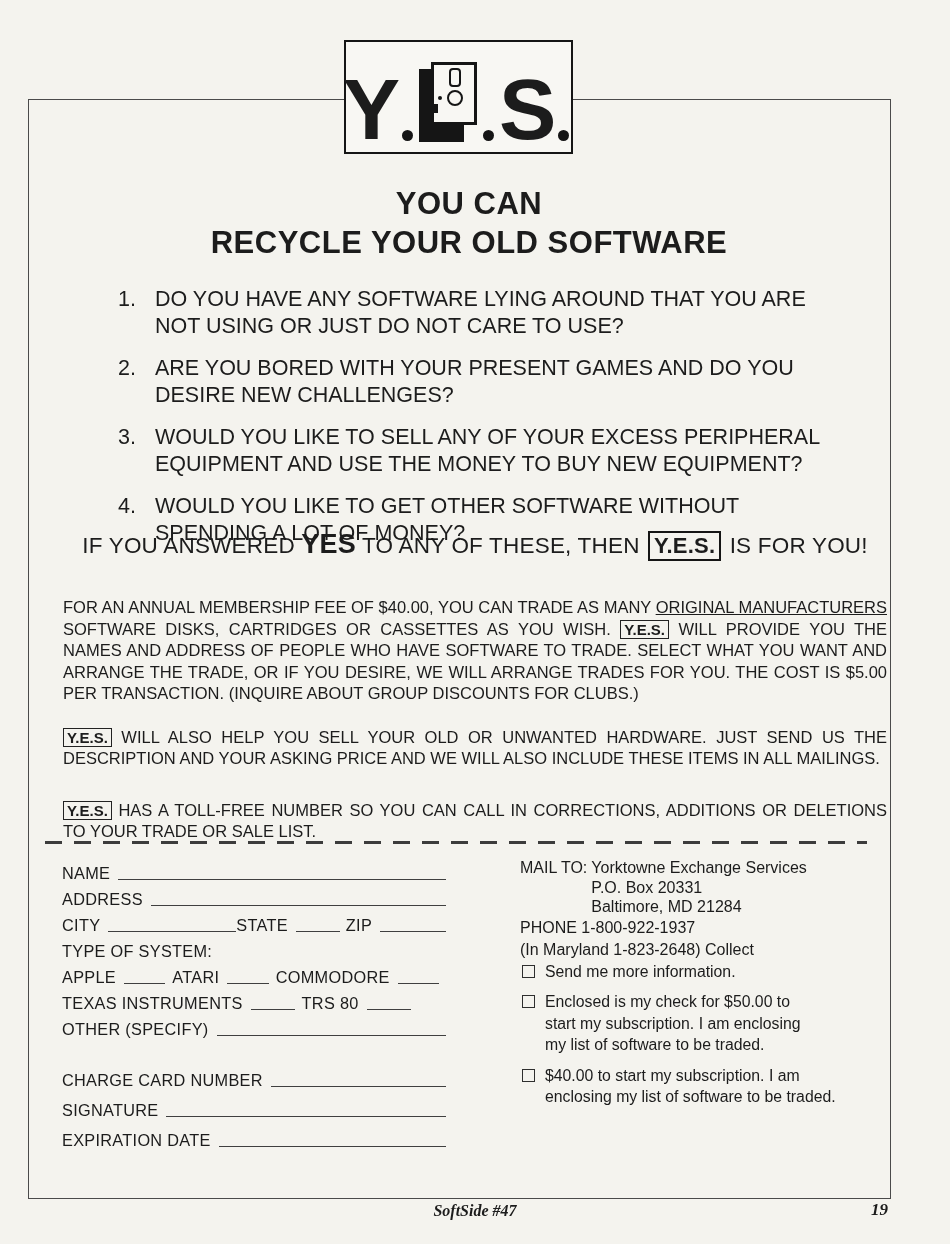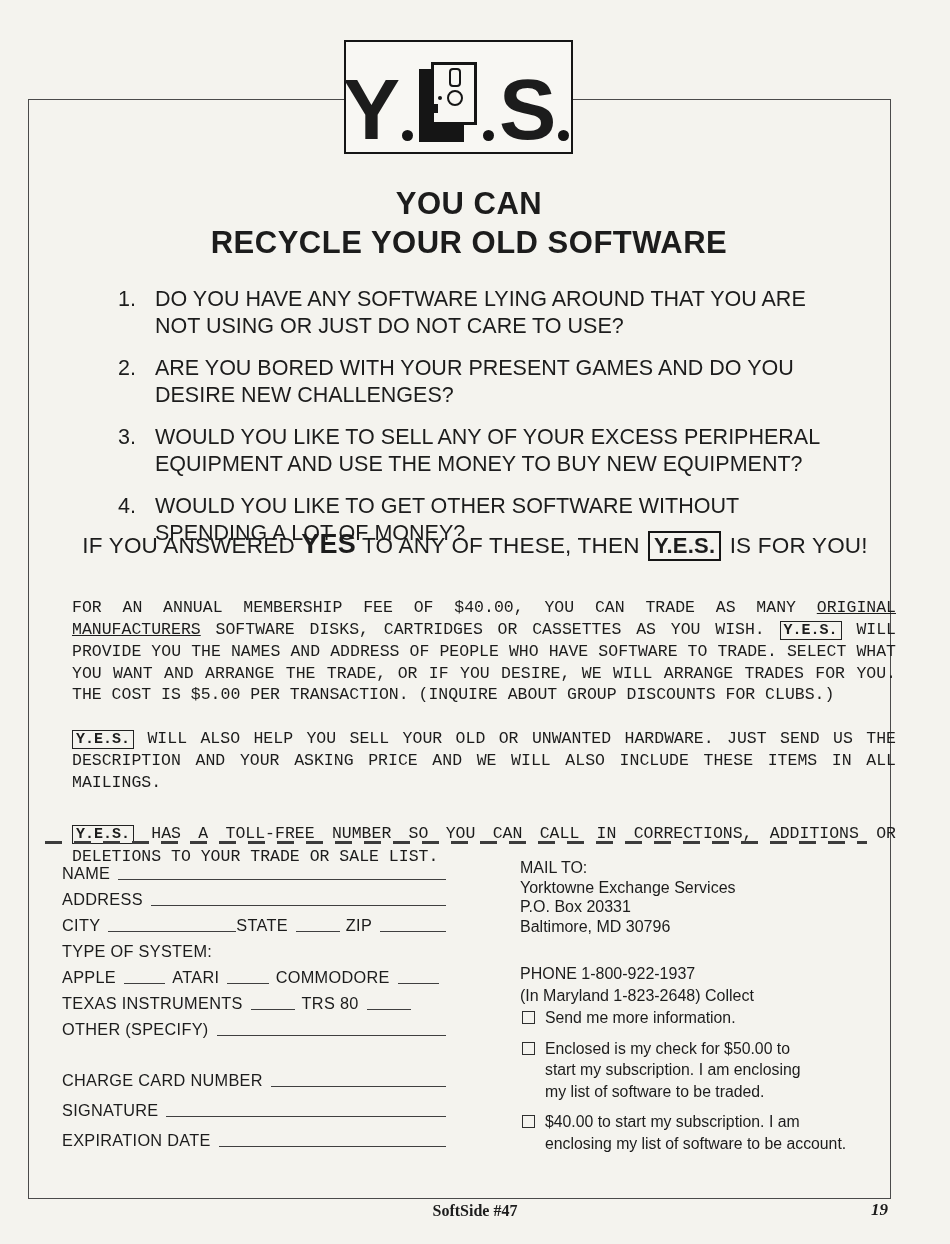--- a/index.html
+++ b/index.html
@@ -36,22 +36,22 @@
   .questions{position:absolute;left:118px;top:286px;width:708px;}
   .q-item{display:flex;font-size:21.5px;line-height:27px;margin-bottom:15px;}
   .q-num{width:37px;flex-shrink:0;}
   .q-text{flex:1;}
   
   .answer-line{position:absolute;left:0;right:0;top:529px;text-align:center;
     font-size:22.5px;letter-spacing:0.2px;}
   .yes-big{font-weight:bold;font-size:27px;}
   .yes-box{font-weight:bold;font-size:22px;border:2px solid #151515;padding:0 4px 1px 4px;margin:0 2px;}
   
-  .paras{position:absolute;left:72px;top:597px;width:824px;
-    font-size:16.5px;line-height:21.5px;text-align:justify;font-family:Liberation Mono, monospace;}
+  .paras{position:absolute;left:63px;top:597px;width:824px;
+    font-size:16.5px;line-height:21.5px;text-align:justify;}
   .paras p{margin:0;}
   .para-gap1{margin-top:22px !important;}
   .para-gap2{margin-top:30px !important;}
   .ul-text{text-decoration:underline;}
   .yes-box-sm{font-weight:bold;font-size:15px;border:1.5px solid #222;padding:0 3px;white-space:nowrap;}
   
   .cut-line{position:absolute;left:45px;top:841px;width:822px;height:3px;
     background:repeating-linear-gradient(90deg,#3c3c3c 0 17px,transparent 17px 29px);}
   
   .form-left{position:absolute;left:62px;top:857px;width:384px;font-size:16.3px;letter-spacing:0.3px;}
@@ -60,30 +60,30 @@
   .f-label{flex-shrink:0;}
   .blank{height:0;border-bottom:1.5px solid #3f3f3f;margin:0 0 3px 8px;}
   .blank.grow{flex:1;}
   .blank.w-city{width:128px;}
   .blank.w-state{width:44px;margin-right:6px;}
   .blank.w-zip{flex:1;}
   .blank.w-sys{width:44px;margin-right:7px;}
   .gap-before{margin-top:21px;}
   
   .form-right{position:absolute;left:520px;top:858px;width:368px;font-size:16px;}
-  .mailto{display:flex;line-height:19.5px;flex-direction:column;}
+  .mailto{display:flex;line-height:19.5px;}
   .mailto-label{flex-shrink:0;margin-right:4px;}
-  .phone{margin-top:27px;line-height:22px;}
+  .phone{line-height:22px;}
   .options{}
   .option{display:flex;margin-bottom:9px;}
   .checkbox{width:11px;height:11px;border:1.5px solid #2e2e2e;margin:4px 10px 0 2px;flex-shrink:0;}
   .option-text{font-size:15.8px;line-height:21.5px;}
   
   .footer-mag{position:absolute;left:0;right:0;top:1202px;text-align:center;
-    font-family:"Liberation Serif",serif;font-weight:bold;font-size:16px;}
+    font-family:"Liberation Serif",serif;font-style:italic;font-weight:bold;font-size:16px;}
   .footer-page{position:absolute;right:62px;top:1200px;
     font-family:"Liberation Serif",serif;font-style:italic;font-weight:bold;font-size:17px;}
 </style>
 </head>
 <body>
 
 <div class="sheet">
 
   <div class="border-box"></div>
 
@@ -193,21 +193,21 @@
       <span class="blank grow"></span>
     </div>
   </div>
 
   <div class="form-right">
     <div class="mailto">
       <span class="mailto-label">MAIL TO:</span>
       <span>
         <div>Yorktowne Exchange Services</div>
         <div>P.O. Box 20331</div>
-        <div>Baltimore, MD 30796</div>
+        <div>Baltimore, MD 21284</div>
       </span>
     </div>
     <div class="phone">
       <div>PHONE 1-800-922-1937</div>
       <div>(In Maryland 1-823-2648) Collect</div>
     </div>
     <div class="options">
       <div class="option">
         <span class="checkbox"></span>
         <span class="option-text">
@@ -219,21 +219,21 @@
         <span class="option-text">
           <div>Enclosed is my check for $50.00 to</div>
           <div>start my subscription. I am enclosing</div>
           <div>my list of software to be traded.</div>
         </span>
       </div>
       <div class="option">
         <span class="checkbox"></span>
         <span class="option-text">
           <div>$40.00 to start my subscription. I am</div>
-          <div>enclosing my list of software to be account.</div>
+          <div>enclosing my list of software to be traded.</div>
         </span>
       </div>
     </div>
   </div>
 
   <div class="footer-mag">SoftSide #47</div>
   <div class="footer-page">19</div>
 
 </div>
 

